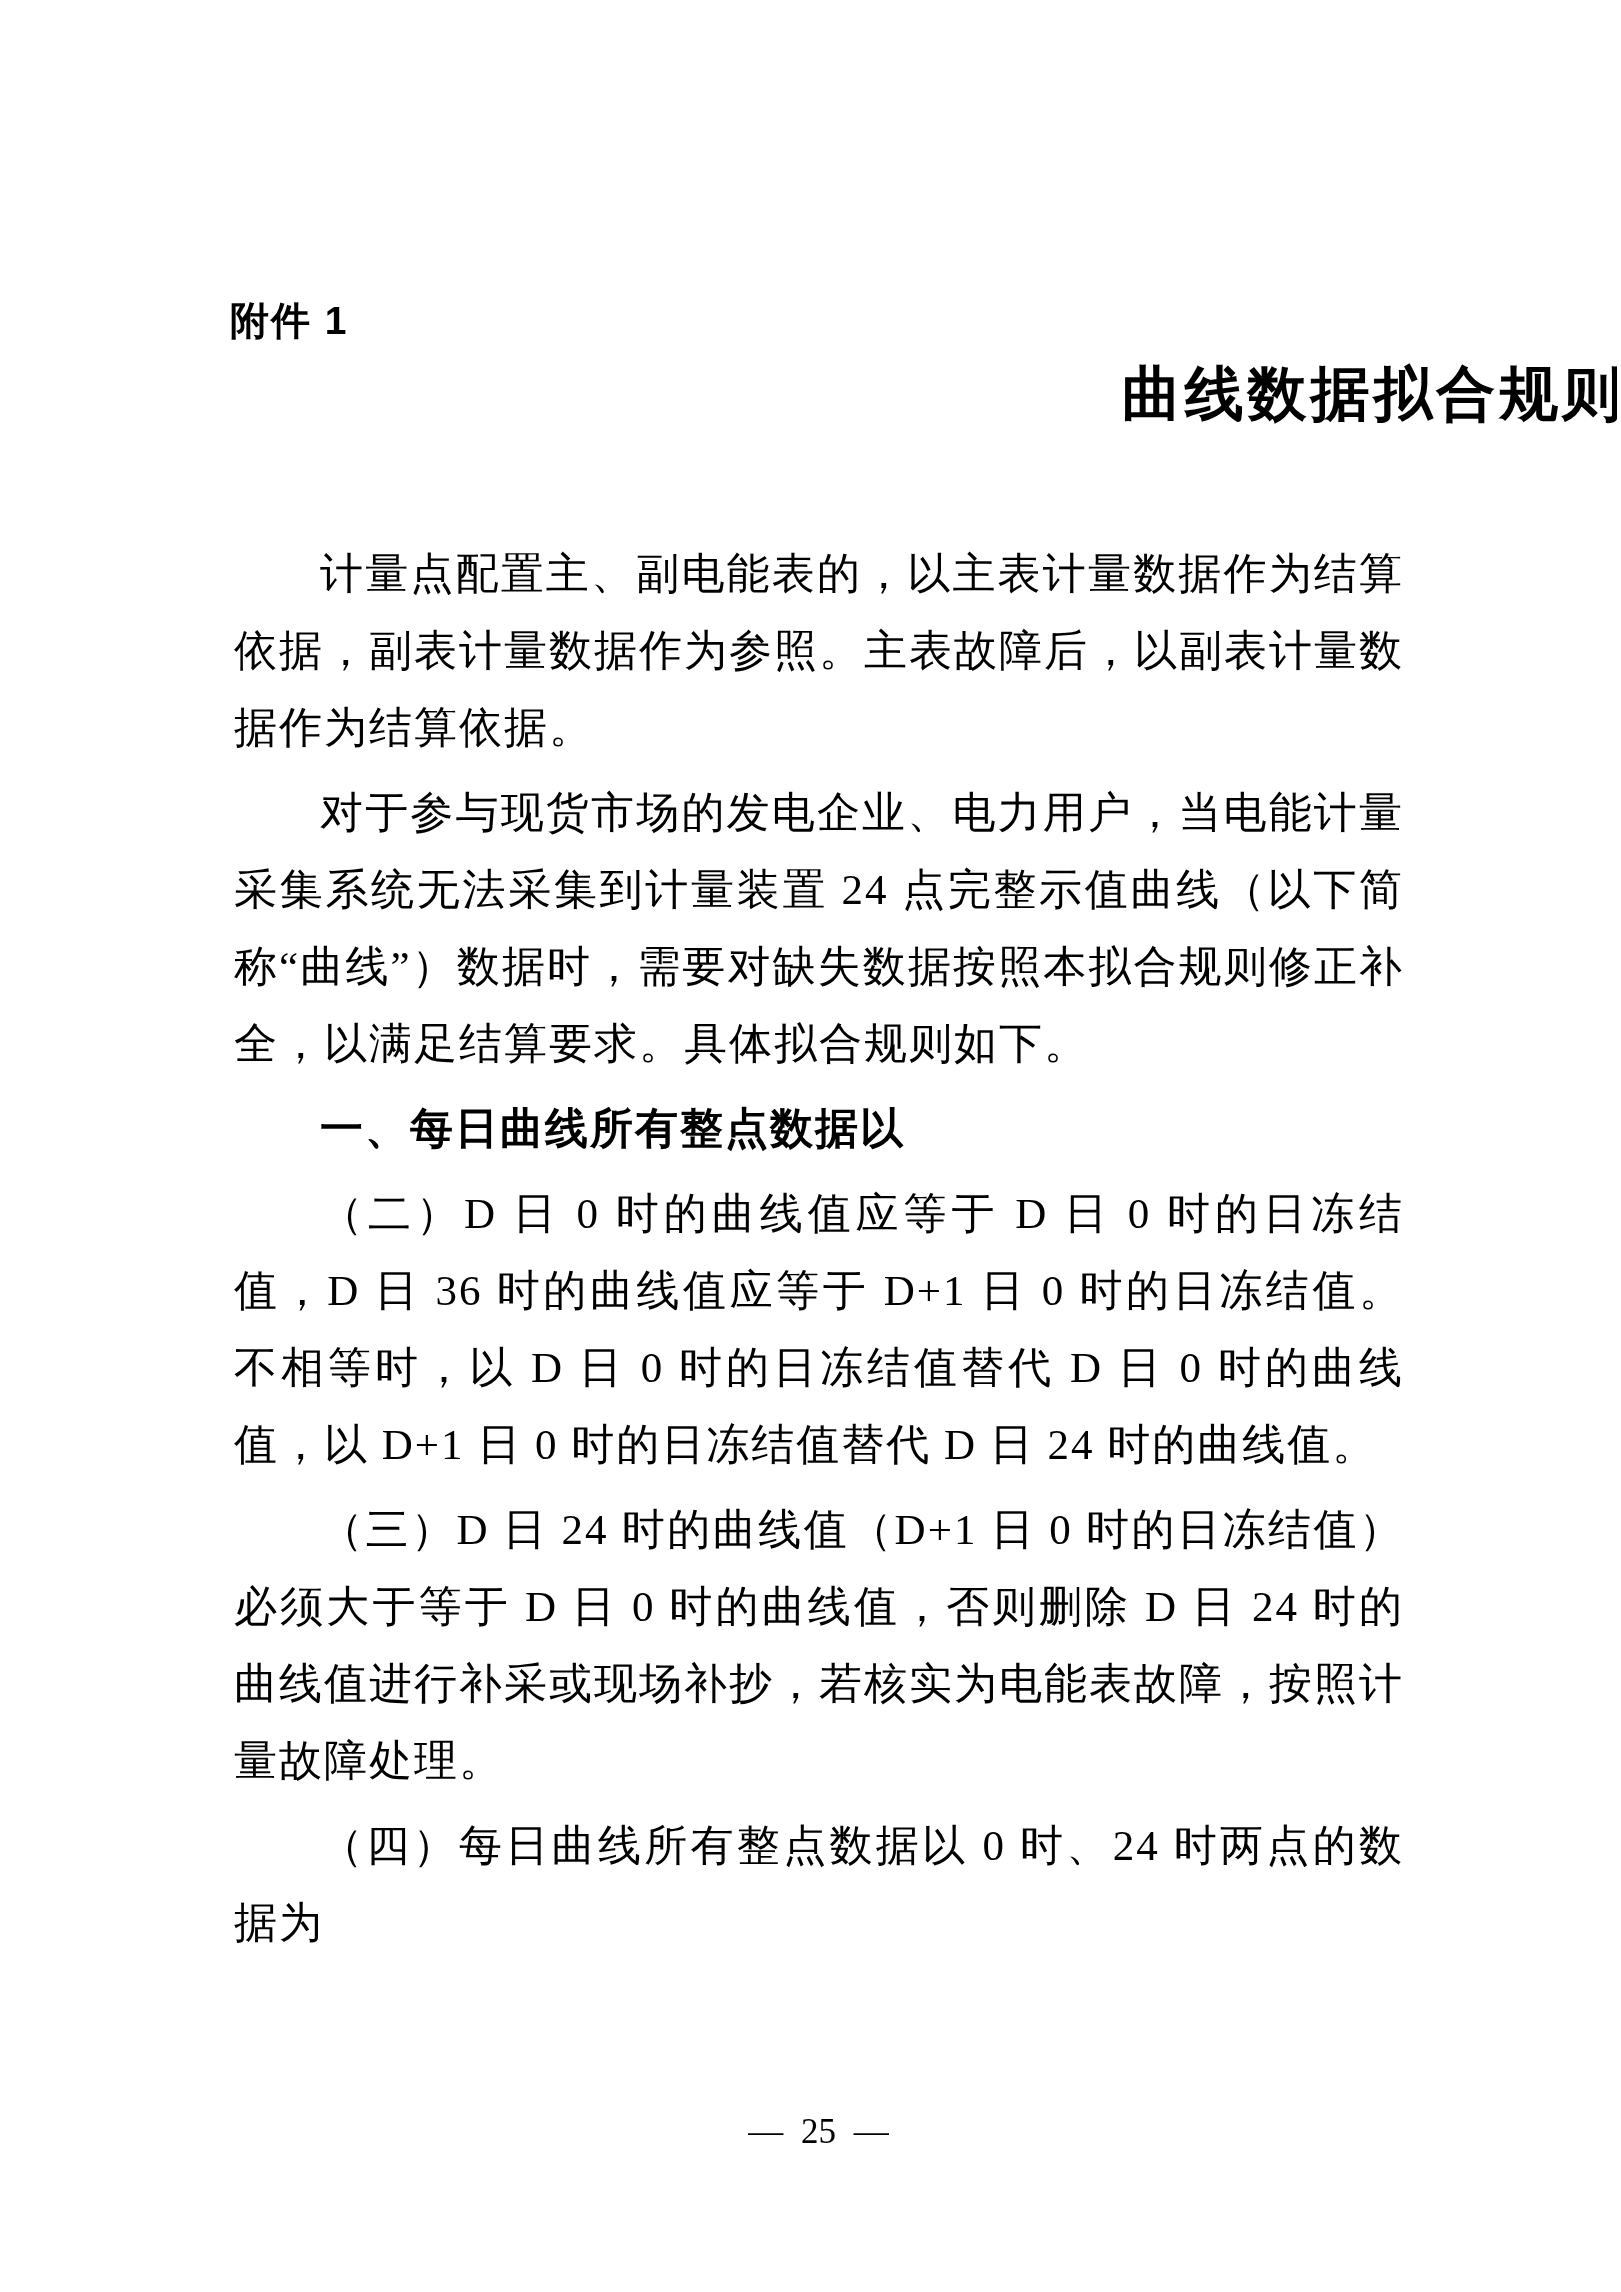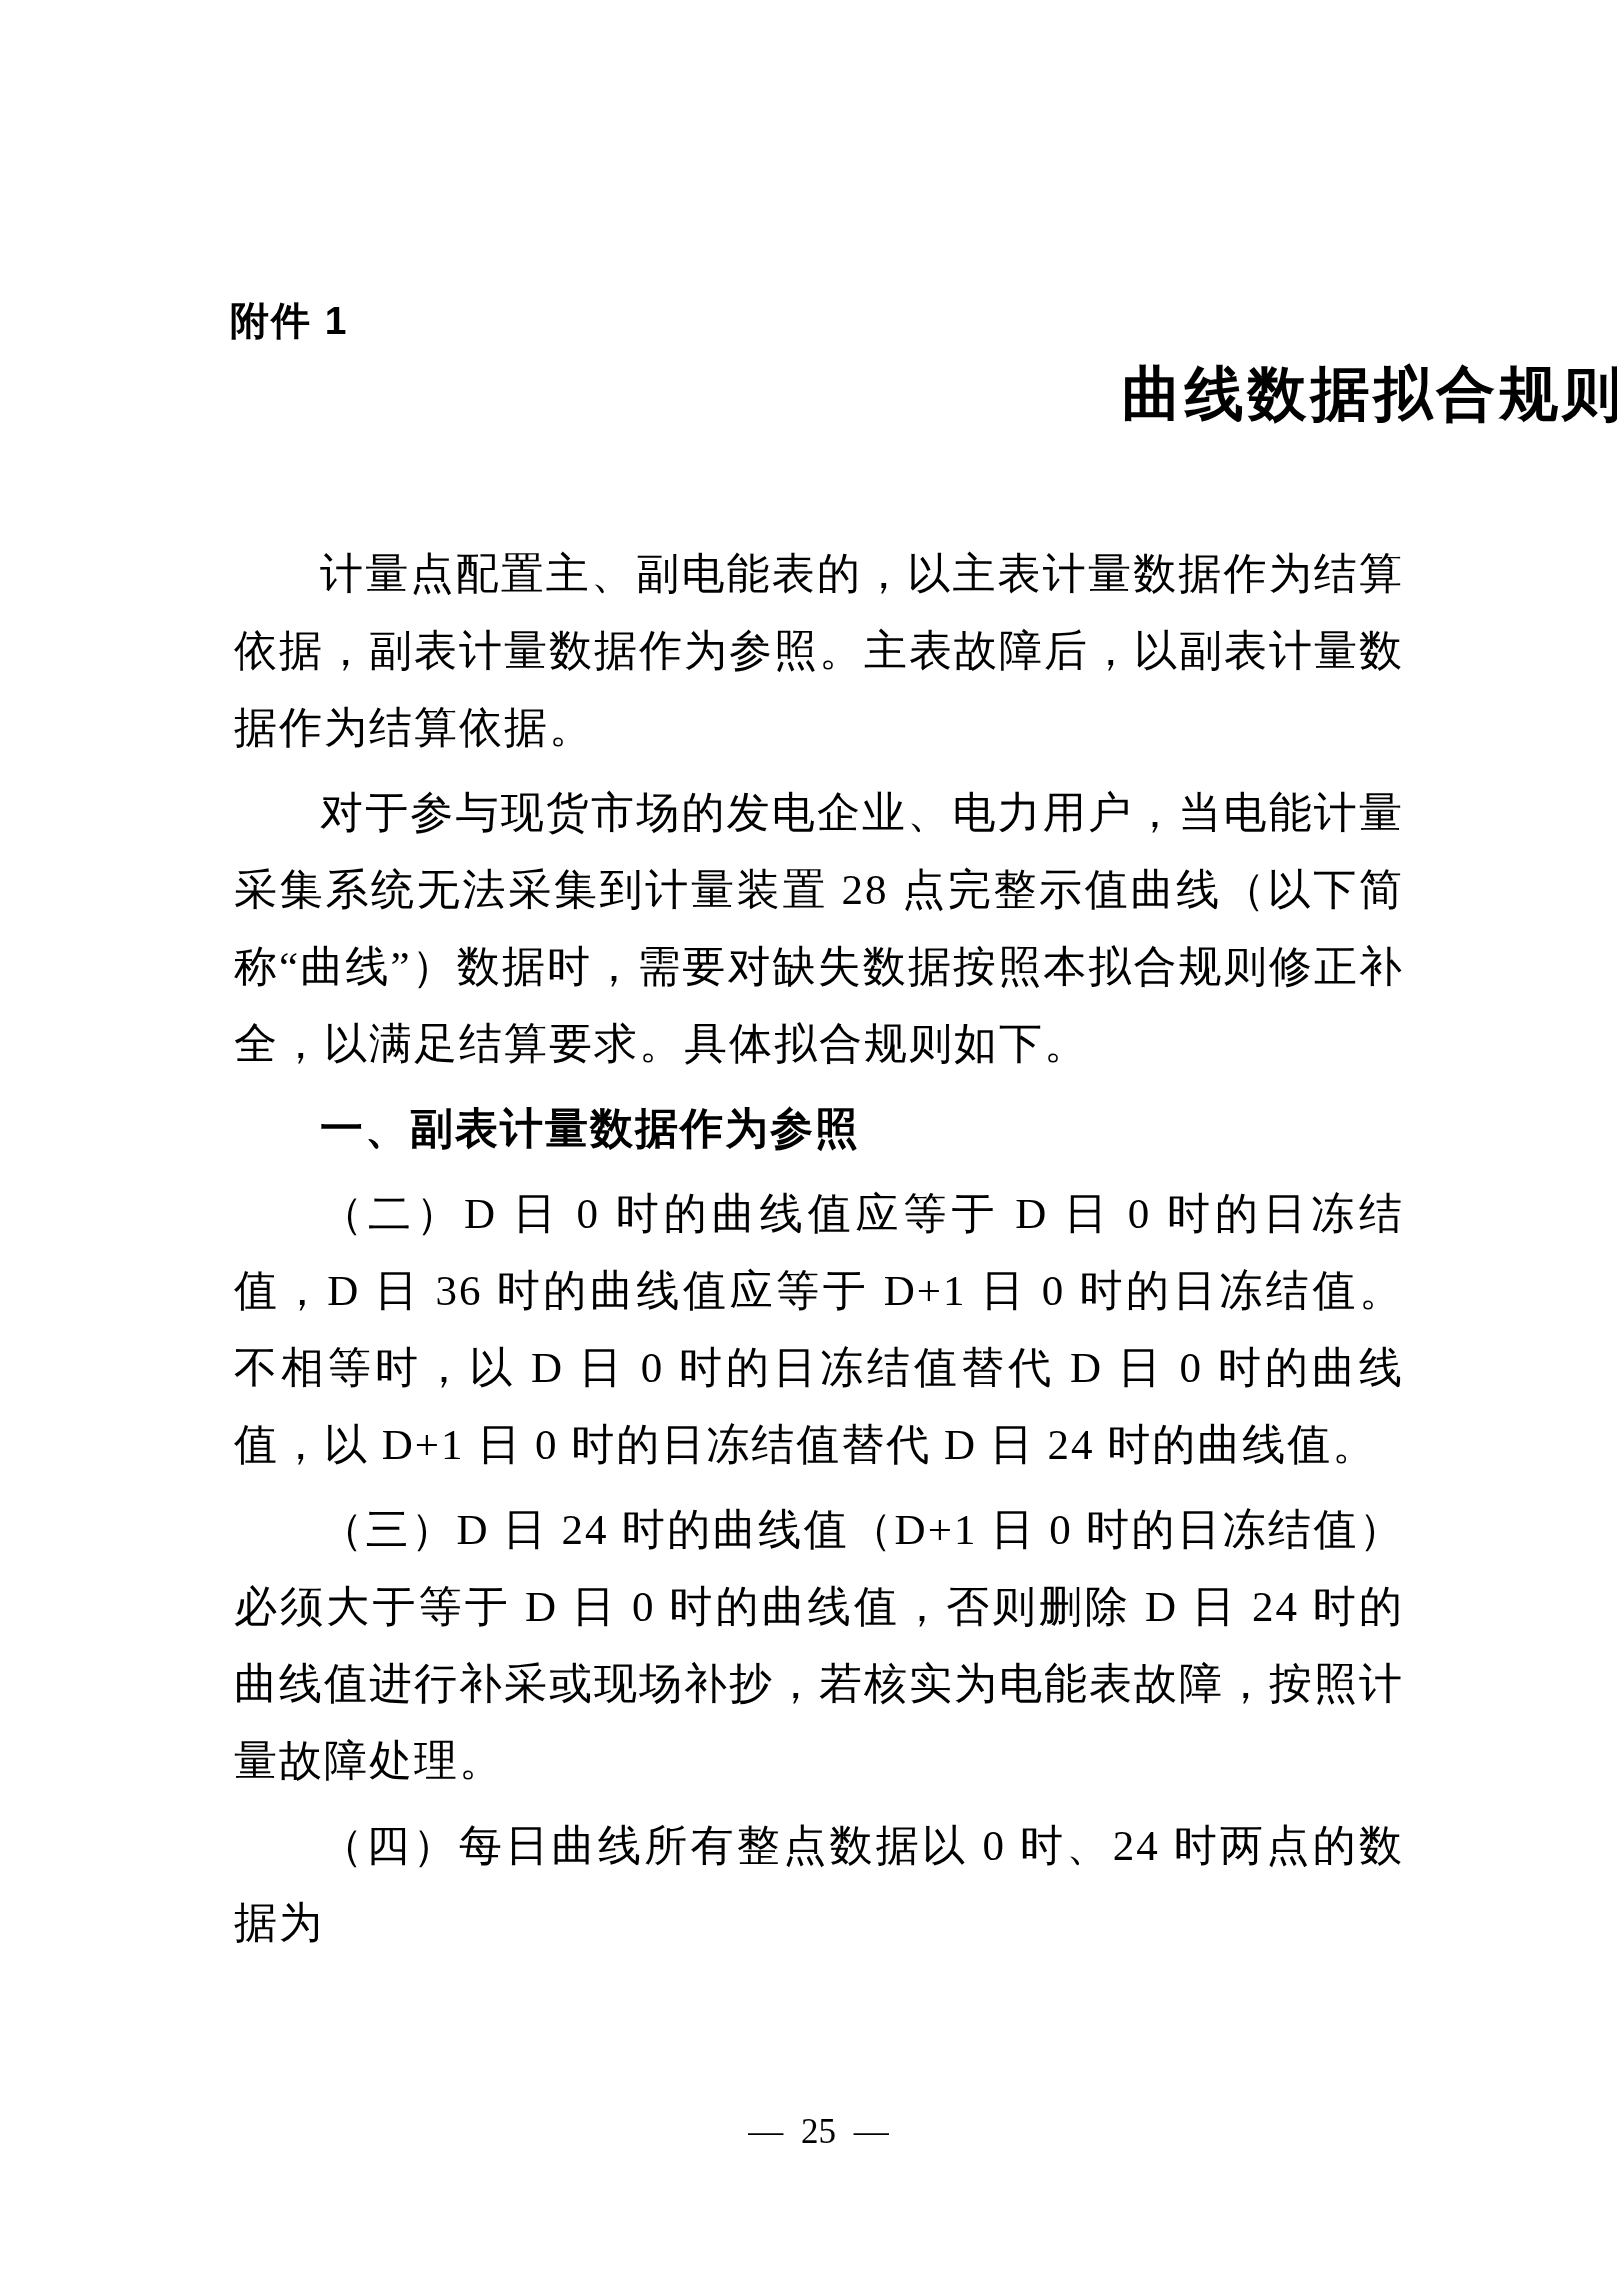--- a/index.html
+++ b/index.html
@@ -76,23 +76,23 @@
 <body>
 
 <div class="page">
 
   <div class="attachment-label">附件 1</div>
 
   <h1 class="doc-title">曲线数据拟合规则</h1>
 
   <div class="content">
     <p>计量点配置主、副电能表的，以主表计量数据作为结算依据，副表计量数据作为参照。主表故障后，以副表计量数据作为结算依据。</p>
-    <p>对于参与现货市场的发电企业、电力用户，当电能计量采集系统无法采集到计量装置 28 点完整示值曲线（以下简称“曲线”）数据时，需要对缺失数据按照本拟合规则修正补全，以满足结算要求。具体拟合规则如下。</p>
+    <p>对于参与现货市场的发电企业、电力用户，当电能计量采集系统无法采集到计量装置 24 点完整示值曲线（以下简称“曲线”）数据时，需要对缺失数据按照本拟合规则修正补全，以满足结算要求。具体拟合规则如下。</p>
 
-    <p class="section-heading">一、副表计量数据作为参照</p>
+    <p class="section-heading">一、每日曲线所有整点数据以</p>
 
     <p>（二）D 日 0 时的曲线值应等于 D 日 0 时的日冻结值，D 日 36 时的曲线值应等于 D+1 日 0 时的日冻结值。不相等时，以 D 日 0 时的日冻结值替代 D 日 0 时的曲线值，以 D+1 日 0 时的日冻结值替代 D 日 24 时的曲线值。</p>
     <p>（三）D 日 24 时的曲线值（D+1 日 0 时的日冻结值）必须大于等于 D 日 0 时的曲线值，否则删除 D 日 24 时的曲线值进行补采或现场补抄，若核实为电能表故障，按照计量故障处理。</p>
     <p>（四）每日曲线所有整点数据以 0 时、24 时两点的数据为</p>
   </div>
 
   <div class="footer">
     <span class="dash">—</span><span>25</span><span class="dash">—</span>
   </div>
 

